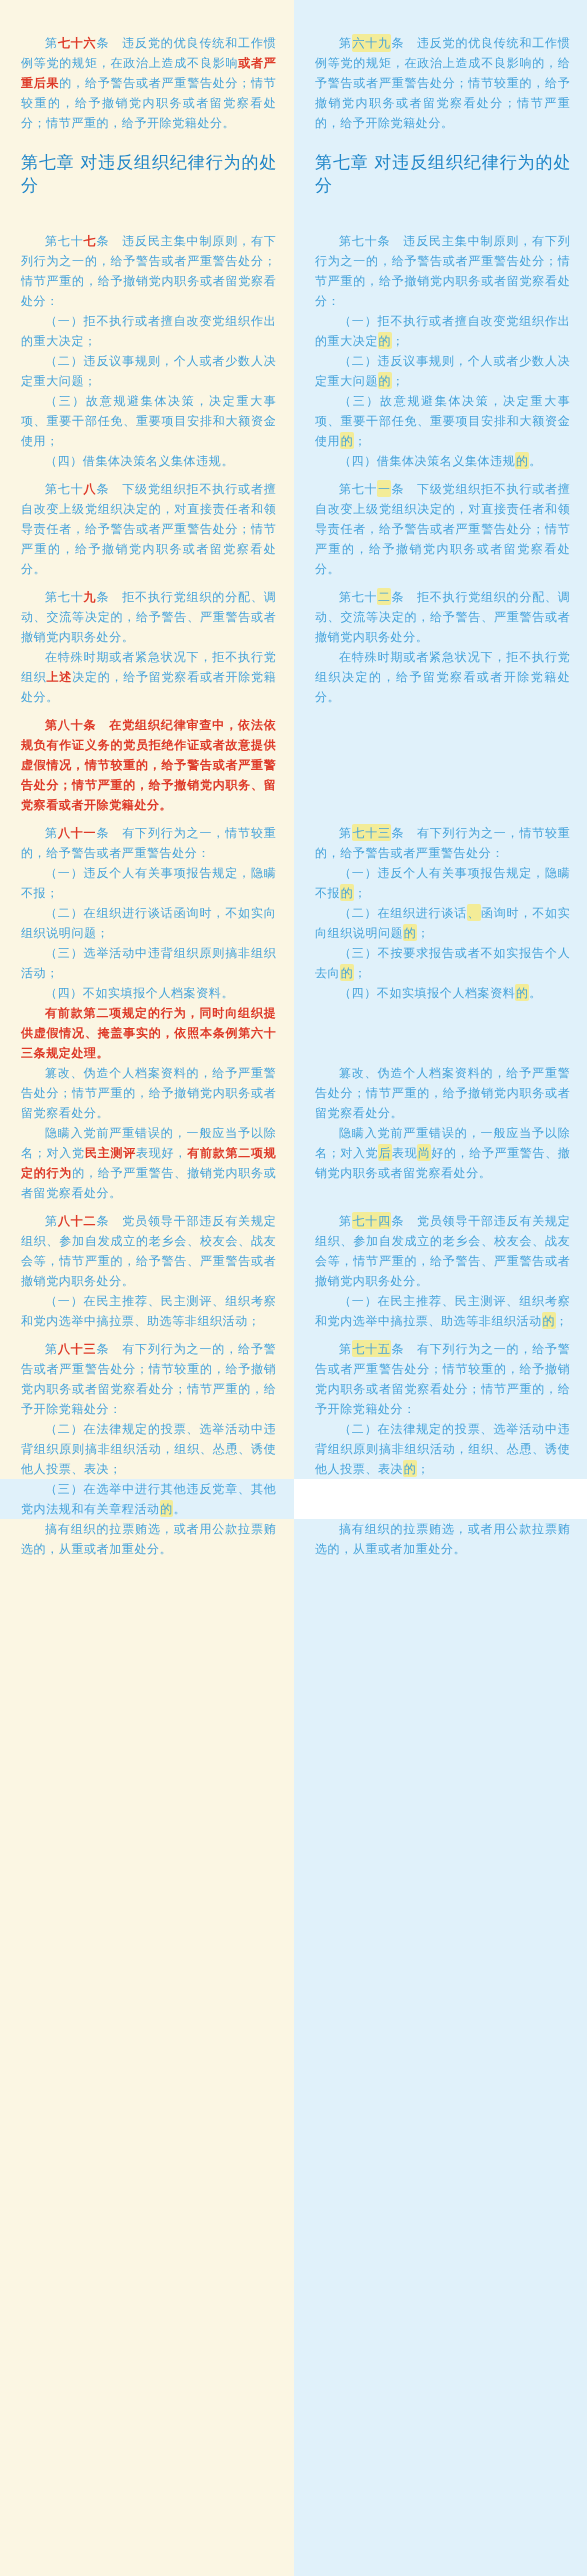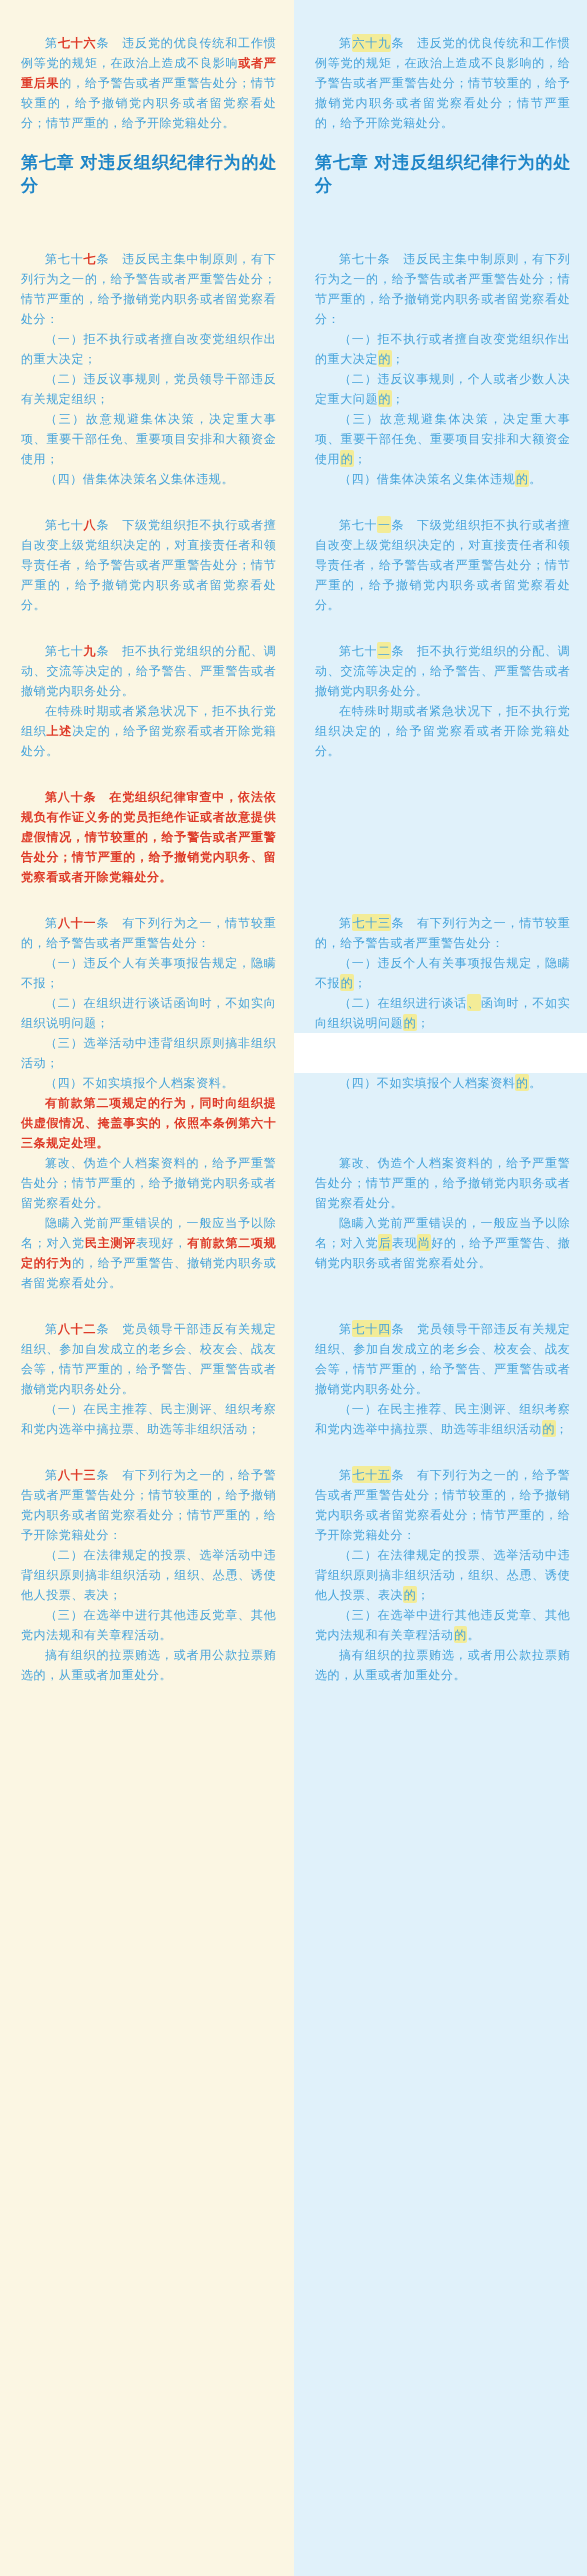--- a/index.html
+++ b/index.html
@@ -32,26 +32,26 @@
   .cell-old{background:var(--old-bg);}
   p{
     margin:0;
     font-size:12px;
     line-height:20px;
     color:var(--body-blue);
     text-align:justify;
     text-indent:2em;
     letter-spacing:0.6px;
   }
-  p.article{margin-top:26px;}
+  p.article{margin-top:8px;}
   .row:first-child p{margin-top:33px;}
   p.header{
     font-size:17px;
     line-height:23.5px;
-    font-weight:bold;
+    font-weight:normal;
     color:var(--header-blue);
     margin:17.6px 0 25px;
     text-indent:0;
     letter-spacing:0;
   }
   p.item, p.cont{margin:0;}
   .run-n{}
   .run-r{color:var(--rev-red);font-weight:bold;}
   .run-h{background:var(--hl-yellow);border-radius:1.8px;padding:1.8px 0.6px;}
 </style>
@@ -86,21 +86,21 @@
     <div class="row">
       <div class="cell cell-new">
         <p class="item"><span class="run-n">（一）拒不执行或者擅自改变党组织作出的重大决定；</span></p>
       </div>
       <div class="cell cell-old">
         <p class="item"><span class="run-n">（一）拒不执行或者擅自改变党组织作出的重大决定</span><span class="run-h">的</span><span class="run-n">；</span></p>
       </div>
     </div>
     <div class="row">
       <div class="cell cell-new">
-        <p class="item"><span class="run-n">（二）违反议事规则，党员领导干部违反有关规定组织；</span></p>
+        <p class="item"><span class="run-n">（二）违反议事规则，个人或者少数人决定重大问题；</span></p>
       </div>
       <div class="cell cell-old">
         <p class="item"><span class="run-n">（二）违反议事规则，个人或者少数人决定重大问题</span><span class="run-h">的</span><span class="run-n">；</span></p>
       </div>
     </div>
     <div class="row">
       <div class="cell cell-new">
         <p class="item"><span class="run-n">（三）故意规避集体决策，决定重大事项、重要干部任免、重要项目安排和大额资金使用；</span></p>
       </div>
       <div class="cell cell-old">
@@ -166,20 +166,23 @@
         <p class="item"><span class="run-n">（二）在组织进行谈话函询时，不如实向组织说明问题；</span></p>
       </div>
       <div class="cell cell-old">
         <p class="item"><span class="run-n">（二）在组织进行谈话</span><span class="run-h">、</span><span class="run-n">函询时，不如实向组织说明问题</span><span class="run-h">的</span><span class="run-n">；</span></p>
       </div>
     </div>
     <div class="row">
       <div class="cell cell-new">
         <p class="item"><span class="run-n">（三）选举活动中违背组织原则搞非组织活动；</span></p>
       </div>
+      <div class="cell cell-old">
+        <p class="item"><span class="run-n">（三）不按要求报告或者不如实报告个人去向</span><span class="run-h">的</span><span class="run-n">；</span></p>
+      </div>
     </div>
     <div class="row">
       <div class="cell cell-new">
         <p class="item"><span class="run-n">（四）不如实填报个人档案资料。</span></p>
       </div>
       <div class="cell cell-old">
         <p class="item"><span class="run-n">（四）不如实填报个人档案资料</span><span class="run-h">的</span><span class="run-n">。</span></p>
       </div>
     </div>
     <div class="row">
@@ -230,23 +233,20 @@
     </div>
     <div class="row">
       <div class="cell cell-new">
         <p class="item"><span class="run-n">（二）在法律规定的投票、选举活动中违背组织原则搞非组织活动，组织、怂恿、诱使他人投票、表决；</span></p>
       </div>
       <div class="cell cell-old">
         <p class="item"><span class="run-n">（二）在法律规定的投票、选举活动中违背组织原则搞非组织活动，组织、怂恿、诱使他人投票、表决</span><span class="run-h">的</span><span class="run-n">；</span></p>
       </div>
     </div>
     <div class="row">
-      <div class="cell cell-new">
-        <p class="item"><span class="run-n">（三）在选举中进行其他违反党章、其他党内法规和有关章程活动。</span></p>
-      </div>
       <div class="cell cell-old">
         <p class="item"><span class="run-n">（三）在选举中进行其他违反党章、其他党内法规和有关章程活动</span><span class="run-h">的</span><span class="run-n">。</span></p>
       </div>
     </div>
     <div class="row">
       <div class="cell cell-new">
         <p class="cont"><span class="run-n">搞有组织的拉票贿选，或者用公款拉票贿选的，从重或者加重处分。</span></p>
       </div>
       <div class="cell cell-old">
         <p class="cont"><span class="run-n">搞有组织的拉票贿选，或者用公款拉票贿选的，从重或者加重处分。</span></p>

